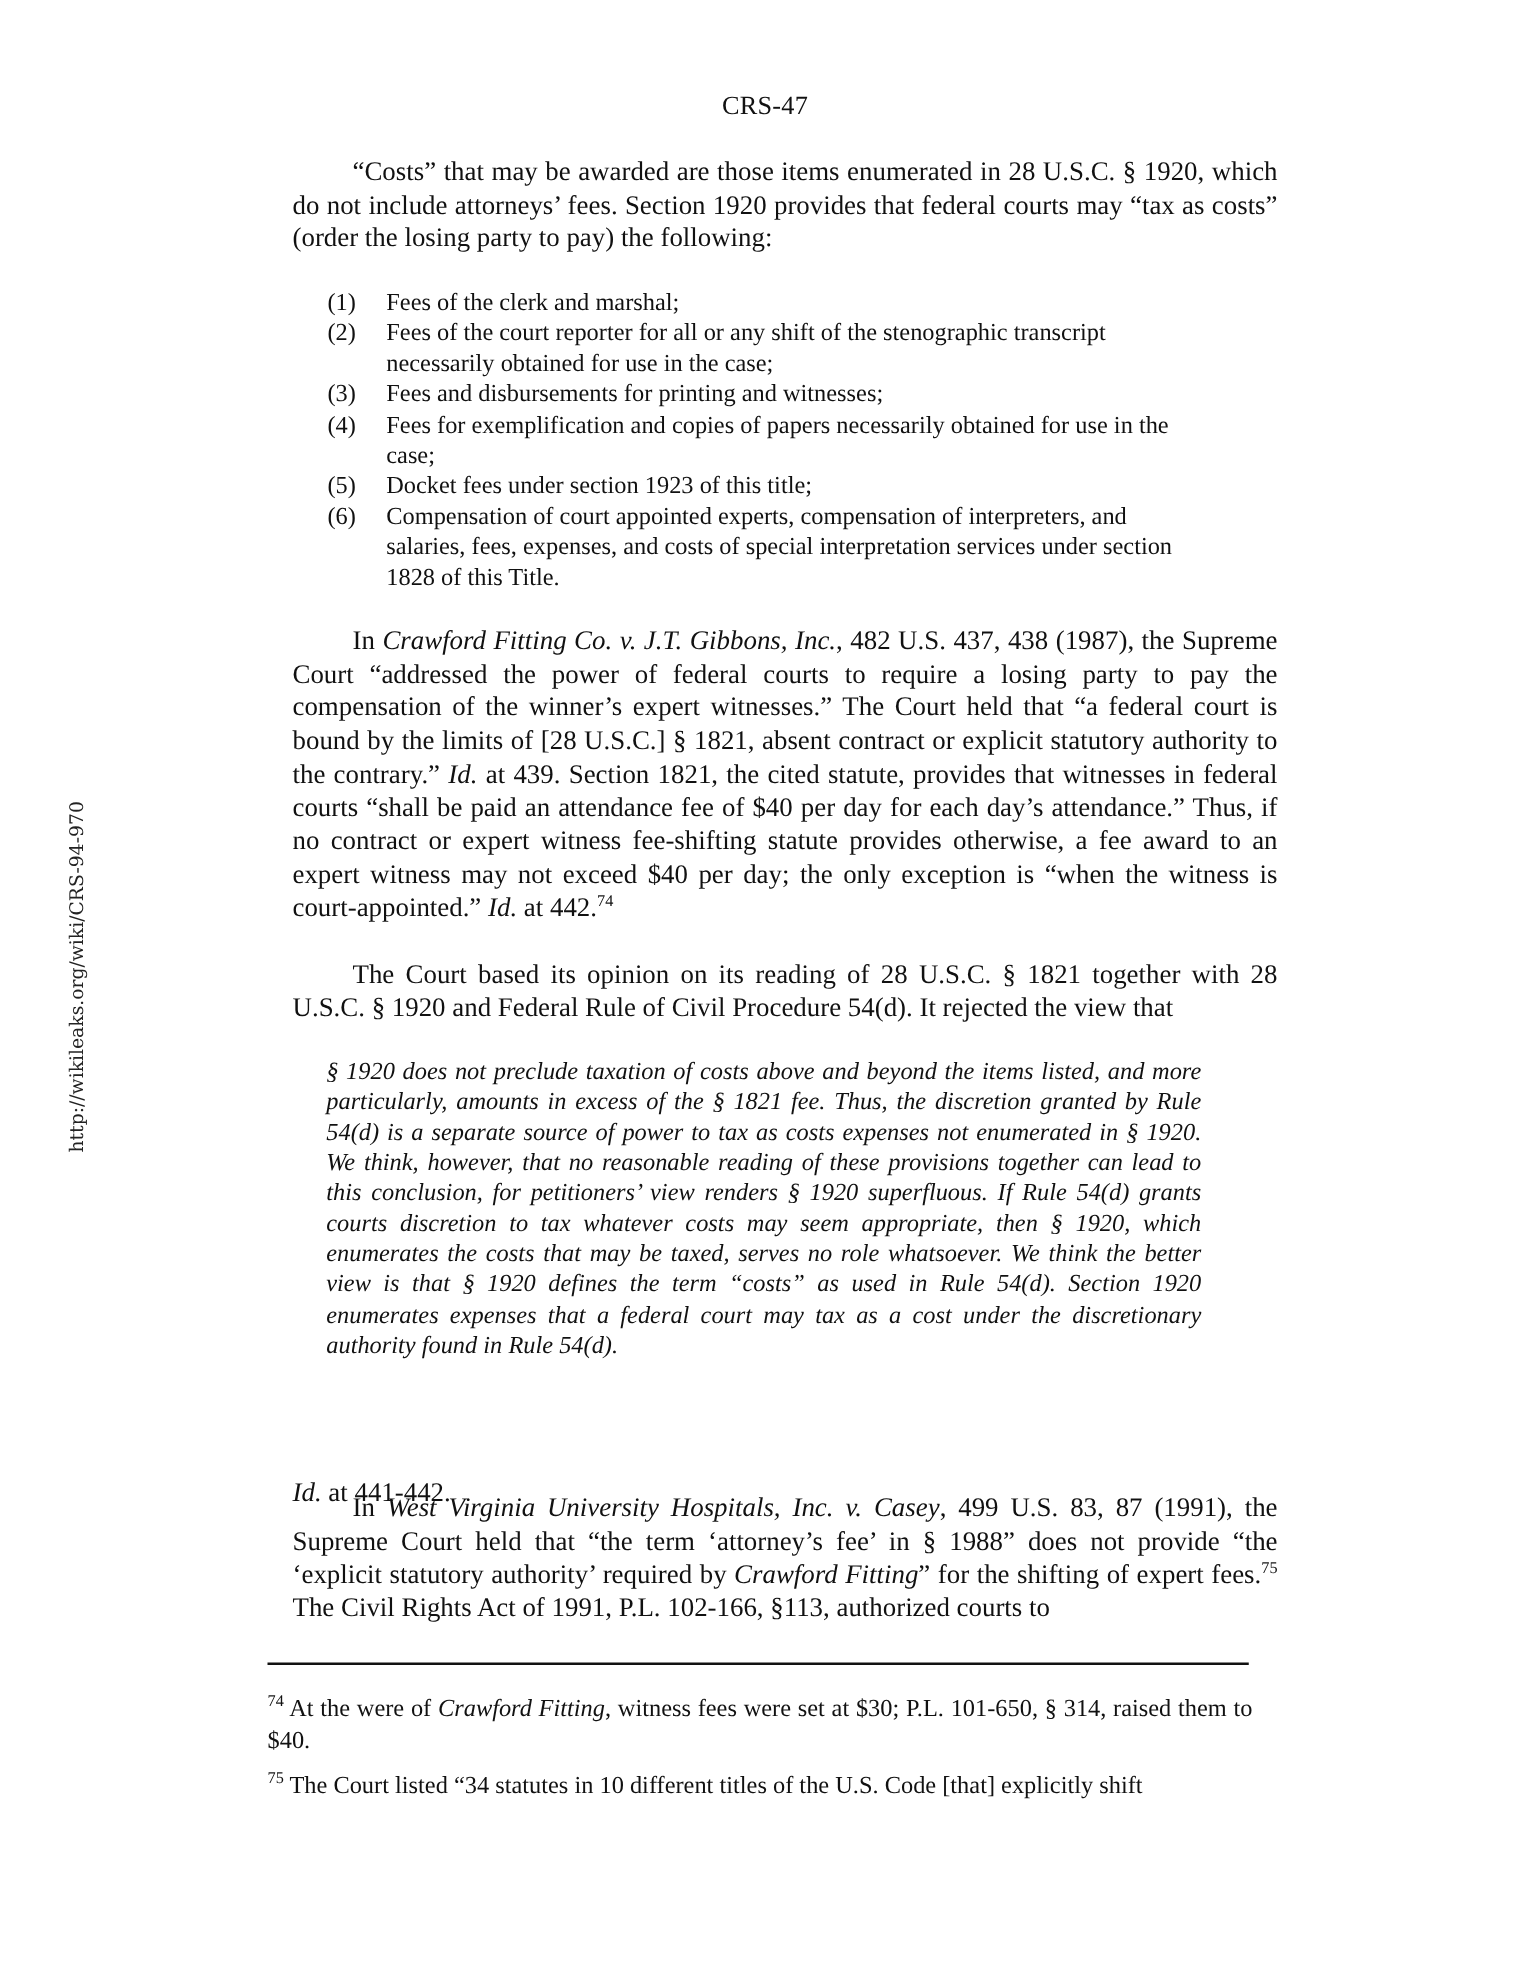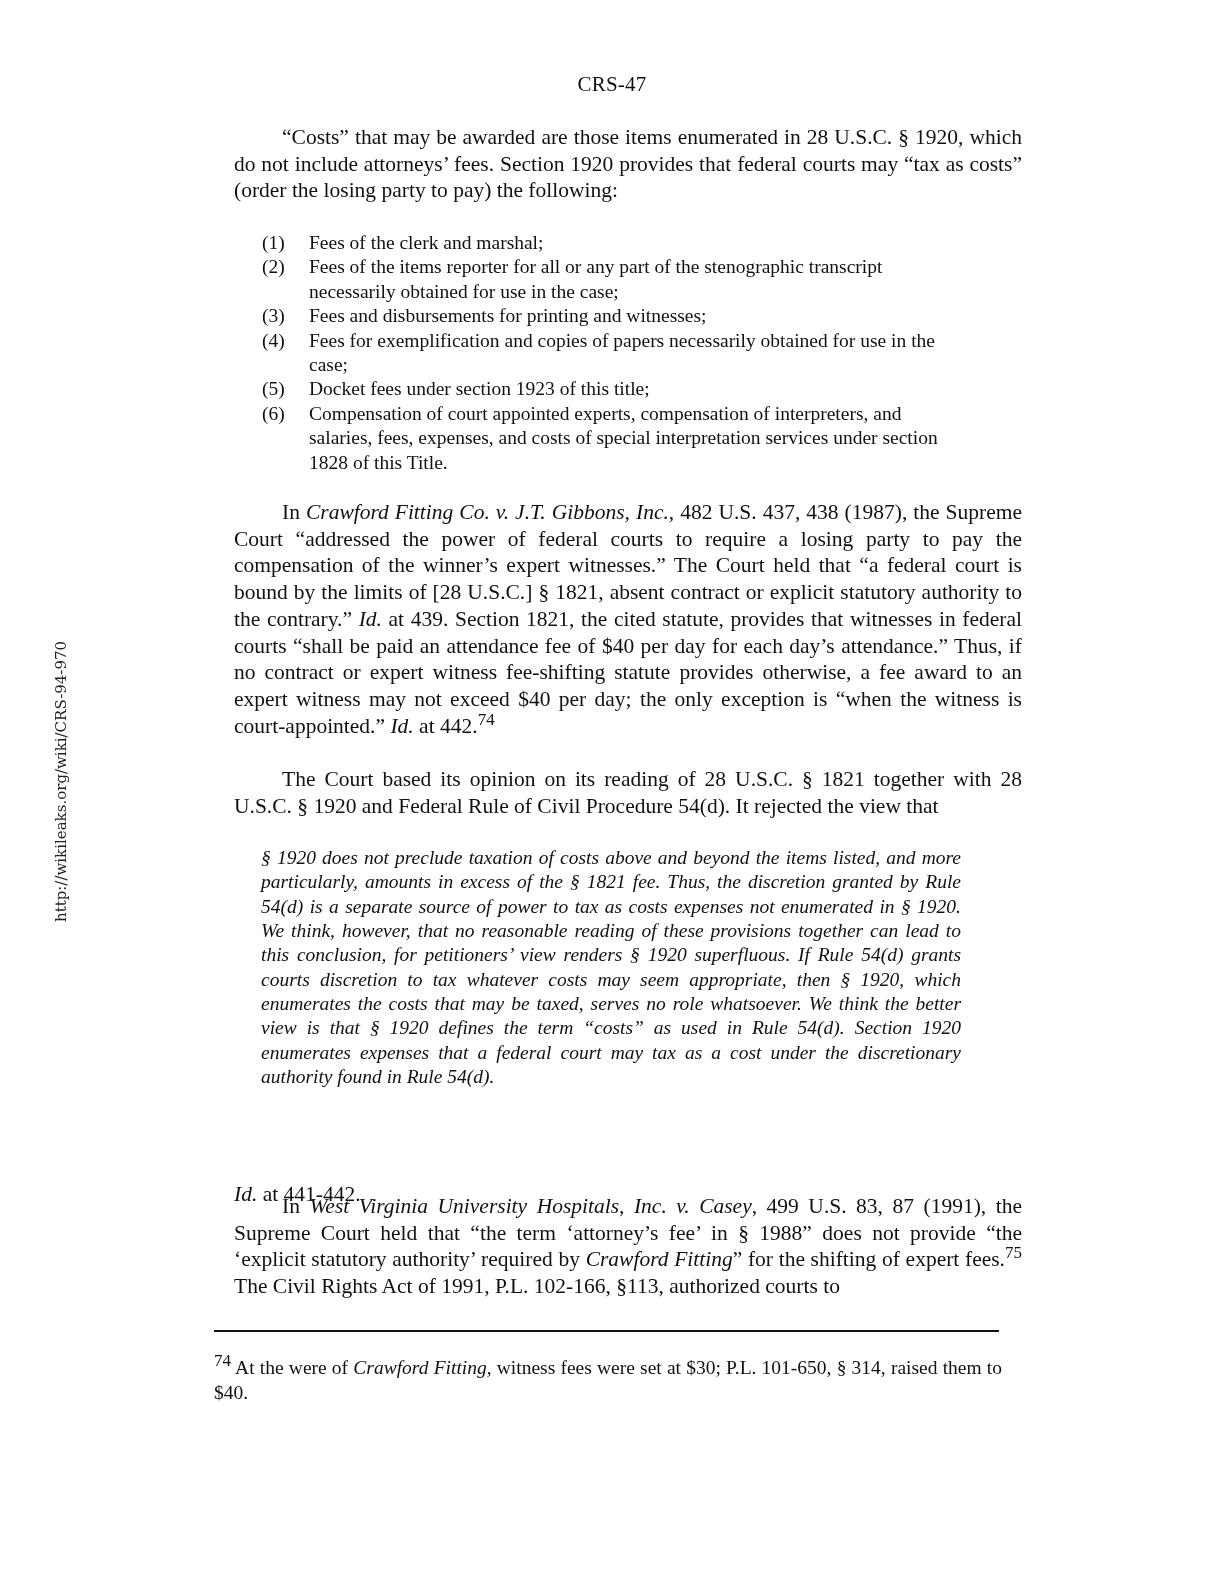--- a/index.html
+++ b/index.html
@@ -37,21 +37,21 @@
   }
   .rule {
     position: absolute; left: 214px; width: 785px; top: 1330px;
     height: 2px; background: #111;
   }
   .footnotes {
     position: absolute; left: 214px; width: 788px; top: 1356px;
     font-size: 19.5px; line-height: 24.5px;
   }
   .fn { margin: 0 0 12px 0; text-align: justify; }
-  sup { font-size: 17px; vertical-align: 8px; line-height: 0; }
+  sup { font-size: 13px; vertical-align: 8px; line-height: 0; }
   .continued { text-align: right; margin-top: -12px; }
   i { }
 </style>
 </head>
 <body>
 
 <div class="page-header">CRS-47</div>
 
 <div class="side-url">http://wikileaks.org/wiki/CRS-94-970</div>
 
@@ -59,21 +59,21 @@
   <p class="para">“Costs” that may be awarded are those items enumerated in 28 U.S.C. § 1920, which do not include attorneys’ fees.  Section 1920 provides that federal courts may “tax as costs” (order the losing party to pay) the following:</p>
 </div>
 
 <ul class="list">
   <li>
       <span class="num">(1)</span>
       <span class="txt">Fees of the clerk and marshal;</span>
     </li>
   <li>
       <span class="num">(2)</span>
-      <span class="txt">Fees of the items reporter for all or any part of the stenographic transcript necessarily obtained for use in the case;</span>
+      <span class="txt">Fees of the court reporter for all or any shift of the stenographic transcript necessarily obtained for use in the case;</span>
     </li>
   <li>
       <span class="num">(3)</span>
       <span class="txt">Fees and disbursements for printing and witnesses;</span>
     </li>
   <li>
       <span class="num">(4)</span>
       <span class="txt">Fees for exemplification and copies of papers necessarily obtained for use in the case;</span>
     </li>
   <li>
@@ -101,13 +101,14 @@
 </div>
 
 <div class="body-col" style="top:1193px;">
   <p class="para"><span>In </span><i>West Virginia University Hospitals, Inc. v. Casey</i><span>, 499 U.S. 83, 87 (1991), the Supreme Court held that “the term ‘attorney’s fee’ in § 1988” does not provide “the ‘explicit statutory authority’ required by </span><i>Crawford Fitting</i><span>” for the shifting of expert fees.</span><sup>75</sup><span>  The Civil Rights Act of 1991, P.L. 102-166, §113, authorized courts to</span></p>
 </div>
 
 <div class="rule"></div>
 
 <div class="footnotes">
   <p class="fn"><sup>74</sup><span> At the were of </span><i>Crawford Fitting</i><span>, witness fees were set at $30; P.L. 101-650, § 314, raised them to $40.</span></p>
+  <p class="fn"><sup>75</sup><span> The Court listed “34 statutes in 10 different titles of the U.S. Code [that] explicitly shift</span></p>
 </div>
 
 </body></html>

